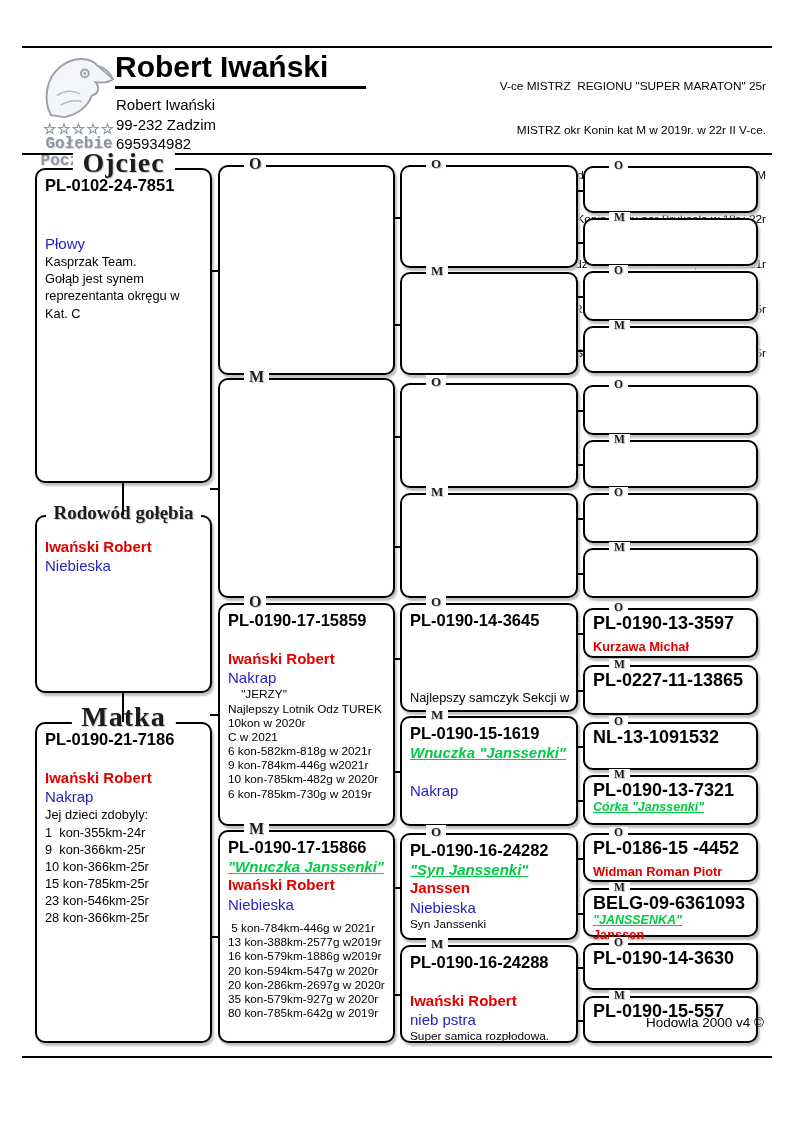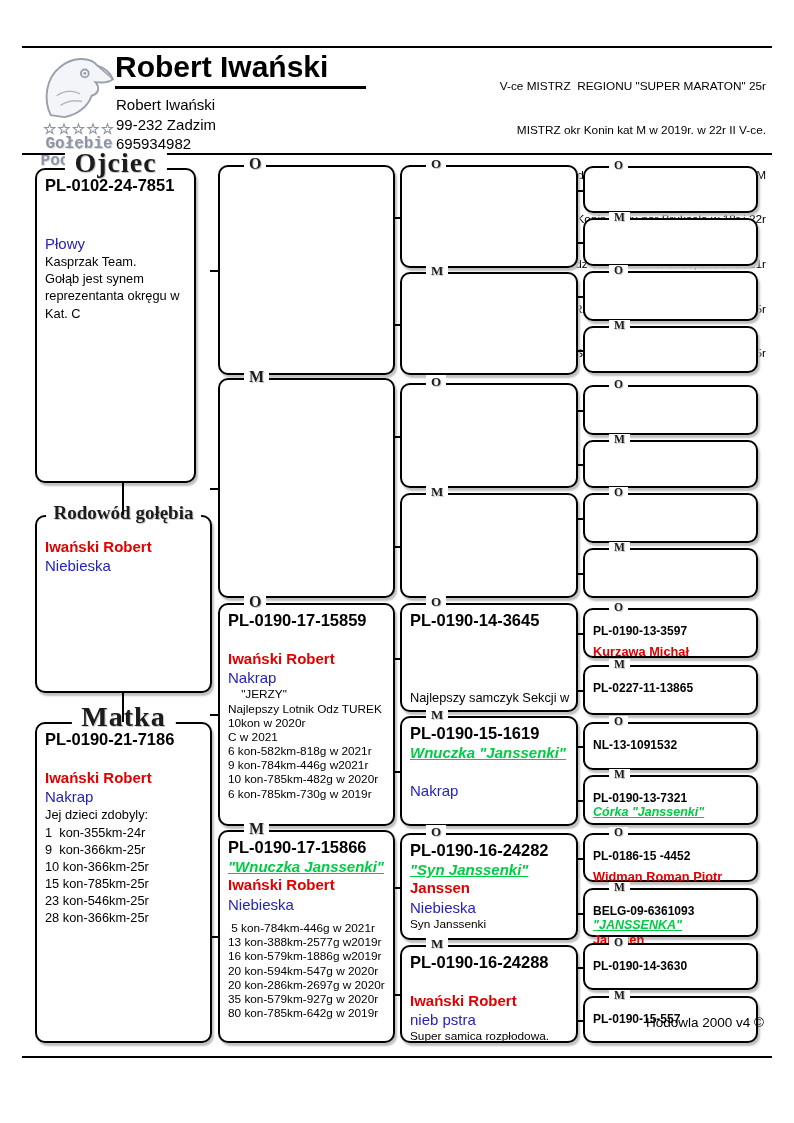--- a/index.html
+++ b/index.html
@@ -23,21 +23,21 @@
   .legend{position:absolute;top:-10px;left:24px;background:#fff;padding:0 5px;
           font-family:"Liberation Serif",serif;font-weight:bold;font-size:13px;color:#1c1c1c;
           text-shadow:1px 1px 0 #c9c9c9;line-height:1;white-space:nowrap;}
   .g2>.legend{font-size:16px;top:-11px;}
   .g3>.legend{font-size:13px;}
   .g4>.legend{font-size:11.5px;top:-8px;}
   .big>.legend{font-size:28px;top:-21px;left:50%;transform:translateX(-50%);padding:0 10px;letter-spacing:1px;}
   .mid>.legend{font-size:19px;top:-14px;left:50%;transform:translateX(-50%);padding:0 8px;}
   .ln{white-space:pre-wrap;}
   .ln-ring{font-weight:bold;font-size:16.5px;line-height:1.25;padding-top:3px;color:#000;}
-  .g4 .ln-ring{font-size:12px;line-height:1.12;padding-top:1px;margin-top:12px;}
+  .g4 .ln-ring{font-size:18px;line-height:1.12;padding-top:1px;}
   .ln-nick{color:#00cc44;font-weight:bold;font-style:italic;text-decoration:underline;
            font-size:15px;line-height:1.25;}
   .g4 .ln-nick{font-size:12.5px;line-height:1.15;}
   .ln-owner{color:#e00000;font-weight:bold;font-size:15px;line-height:1.22;}
   .g4 .ln-owner{font-size:12.8px;line-height:1.15;}
   .ln-color{color:#2323bd;font-size:15px;line-height:1.3;}
   .ln-note{font-size:11.8px;line-height:1.2;color:#000;}
   .g1 .ln-note{font-size:12.8px;line-height:1.34;}
   .ln-noteb{font-size:12.8px;margin-top:auto;padding-bottom:3px;color:#000;}
   .ln-gap{height:19px;flex:none;}
@@ -79,21 +79,21 @@
     <div>34,50,58 przodownik w Polsce w kat SM,M,InterM</div>
     <div>2 ser w okr Konin z lotu nar Bruksela w 18r i 22r</div>
     <div>MISTRZ odz Turek kat M w 2019, 2020 i 2021r</div>
     <div>I V-ce MISTRZ Okr Kalisz Kat Super Maraton25r</div>
     <div>II V-ce MISTRZ Okr Kalisz Kat Inter Mistrz 25r</div>
   </div>
 
   <div class="rule" style="left:22px;top:153px;width:750px;"></div>
 
   <div id="tree">
-      <div class="pbox g1 big" style="left: 35px; top: 168px; width: 161px; height: 315px;">
+      <div class="pbox g1 big" style="left: 35px; top: 168px; width: 177px; height: 315px;">
         <span class="legend">Ojciec</span>
         <div class="ln ln-ring">PL-0102-24-7851</div>
         <div class="ln ln-gap"></div>
         <div class="ln ln-gap"></div>
         <div class="ln ln-color">Płowy</div>
         <div class="ln ln-note">Kasprzak Team.</div>
         <div class="ln ln-note">Gołąb jest synem</div>
         <div class="ln ln-note">reprezentanta okręgu w Kat. C</div>
       </div>
       <div class="pbox g1 mid" style="left: 35px; top: 515px; width: 177px; height: 178px;">

